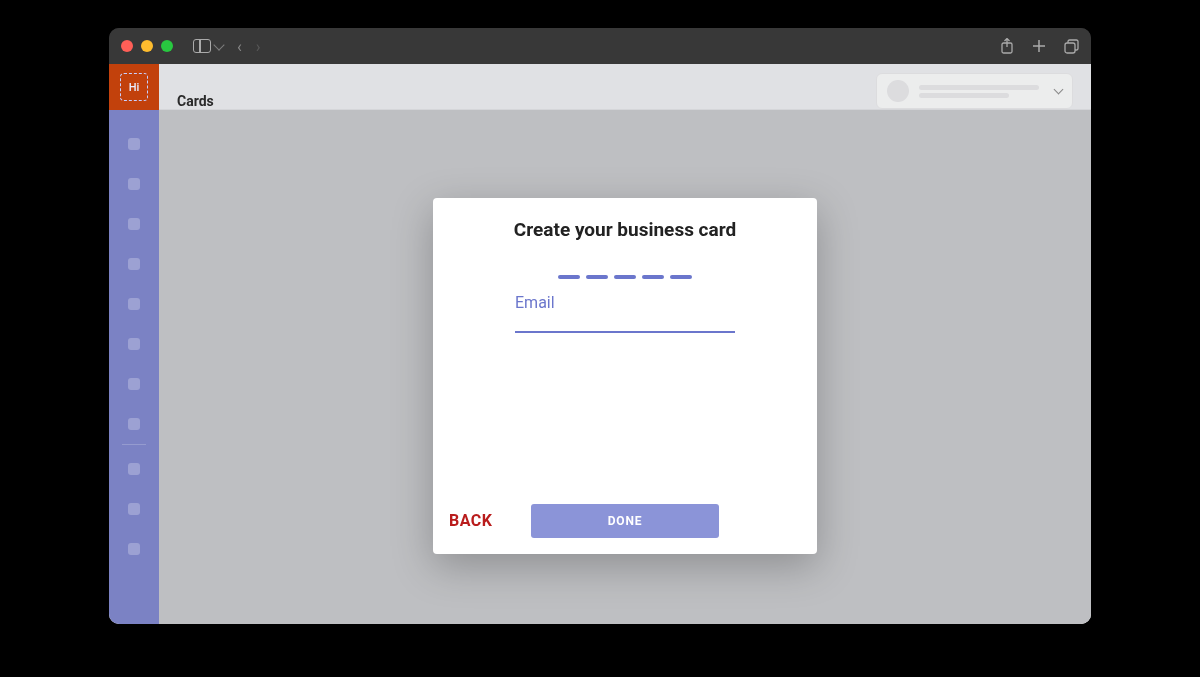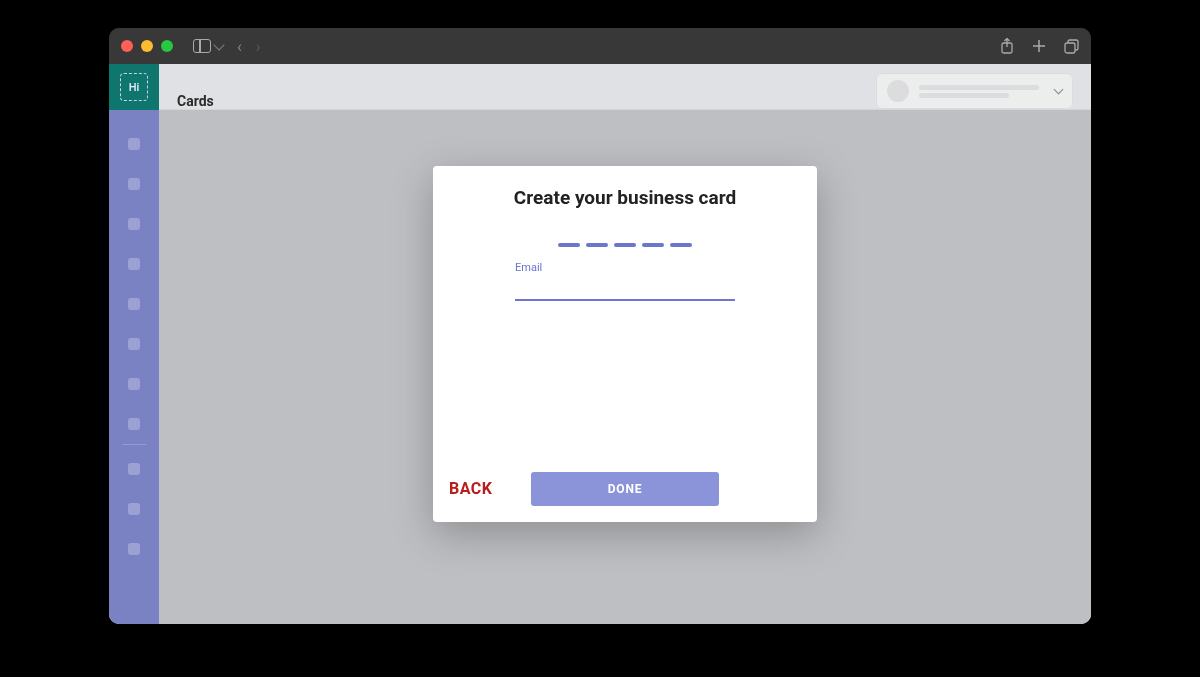--- a/index.html
+++ b/index.html
@@ -77,21 +77,21 @@
       flex-direction: column;
       align-items: center;
       padding-top: 0;
     }
     .logo-box {
       width: 50px;
       height: 46px;
       display: flex;
       align-items: center;
       justify-content: center;
-      background: #0f766e;
+      background: #c2410c;
     }
     .logo-frame {
       width: 28px;
       height: 28px;
       border: 1.5px dashed #c8cfff;
       border-radius: 4px;
       display: flex;
       align-items: center;
       justify-content: center;
       color: #e8ecff;
@@ -145,30 +145,31 @@
     
     .modal {
       width: 384px;
       height: 356px;
       background: #fff;
       border-radius: 4px;
       box-shadow: 0 12px 40px rgba(0,0,0,0.25);
       display: flex;
       flex-direction: column;
       padding: 20px 12px 14px;
+      margin-top: 32px;
     }
     .modal-title { text-align: center; font-size: 19px; font-weight: 700; color: #222; }
     .steps { display: flex; gap: 6px; justify-content: center; margin-top: 34px; }
     .step { width: 22px; height: 4px; border-radius: 2px; background: #8b94d8; }
     .step.active { background: #6b76cc; }
     
     .prompt { text-align: center; color: #5a5d63; font-size: 13.5px; font-weight: 600; margin-top: 44px; }
     
     .field-wrap { width: 220px; margin: 26px auto 0; position: relative; }
-    .field-label { font-size: 11px; color: #6b76cc; position: absolute; top: -12px; left: 0; }
+    .field-label { font-size: 16px; color: #6b76cc; position: absolute; top: -12px; left: 0; }
     .field-input {
       width: 100%;
       border: none;
       border-bottom: 2px solid #6b76cc;
       font-size: 14px;
       padding: 4px 0 6px;
       outline: none;
       caret-color: #6b76cc;
       color: #333;
       background: transparent;

